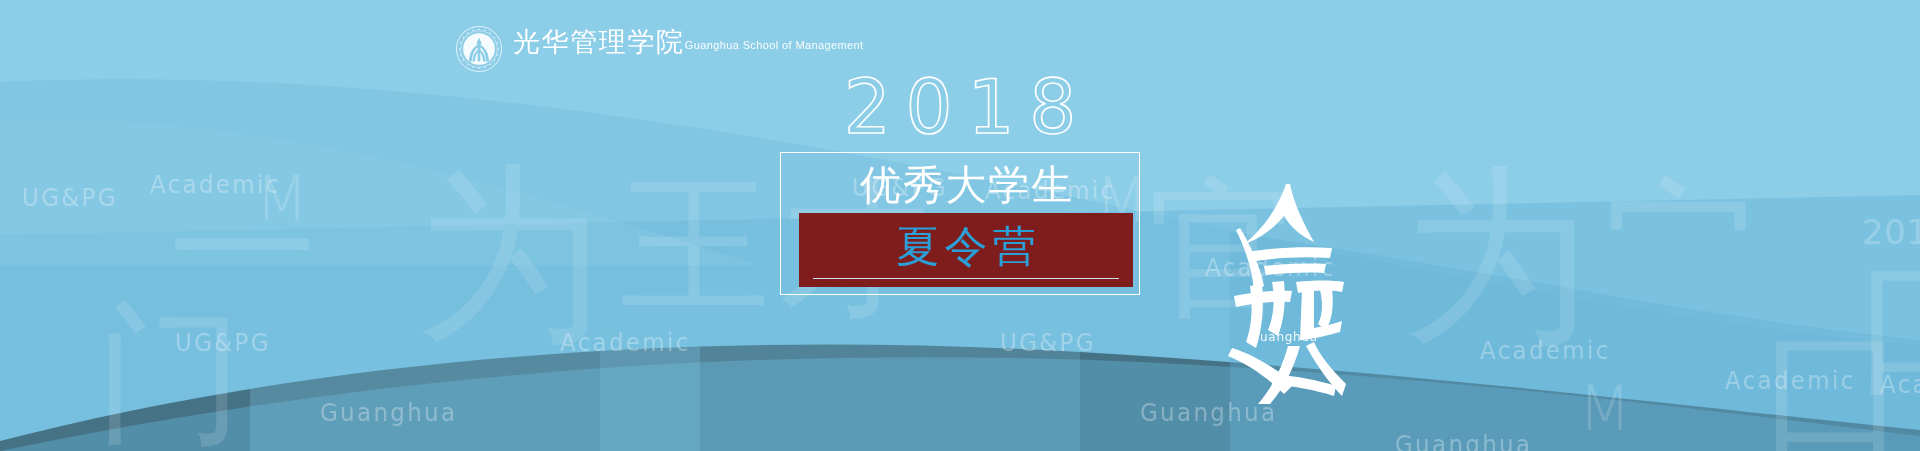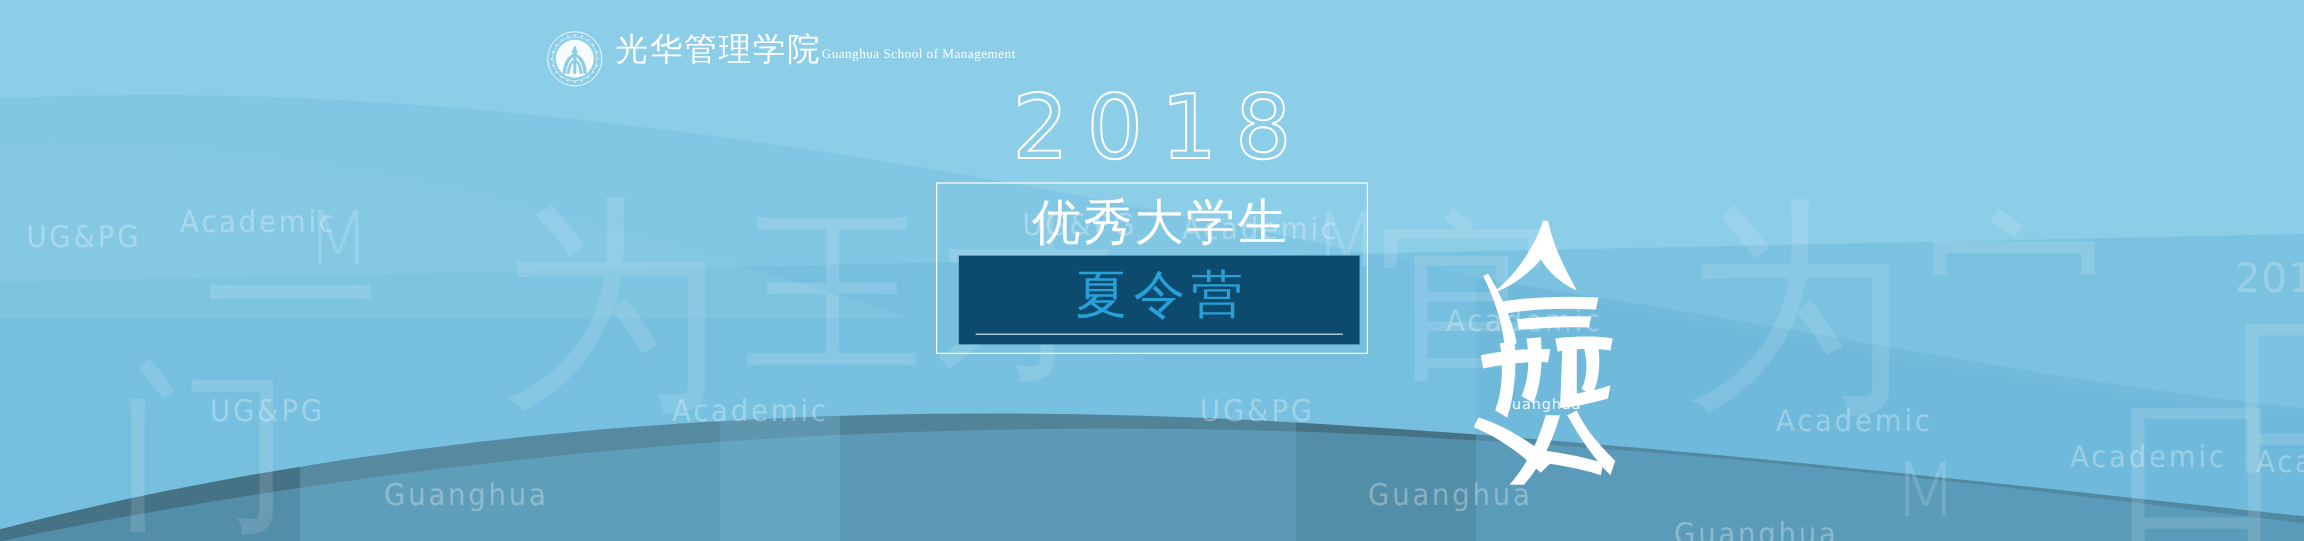--- a/index.html
+++ b/index.html
@@ -96,21 +96,21 @@
     line-height: 1;
     font-family: "DejaVu Sans", sans-serif;
     font-weight: 400;
     white-space: nowrap;
   }
   #logo-en {
     color: #ffffff;
     font-size: 11px;
     letter-spacing: 0.035em;
     margin-top: 7px;
-    font-family: Liberation Serif, serif;
+    font-family: Liberation Sans, sans-serif;
     white-space: nowrap;
     opacity: 0.97;
   }
 
   
   #title-stack {
     position: absolute;
     left: 50%;
     top: 72px;
     transform: translateX(-50%);
@@ -149,21 +149,21 @@
     line-height: 1.18;
     text-align: center;
     font-family: "DejaVu Sans", sans-serif;
     font-weight: 400;
     text-indent: 0.045em;
     padding: 2px 0 3px 0;
     white-space: nowrap;
   }
 
   #white-panel {
-    background: #0c4a6e;
+    background: #7f1d1d;
     padding: 9px 0 7px 0;
   }
   #line-camp {
     color: #2a9fd8;
     font-size: 43px;
     letter-spacing: 0.12em;
     line-height: 1.12;
     text-align: center;
     font-family: "DejaVu Sans", sans-serif;
     font-weight: 500;

